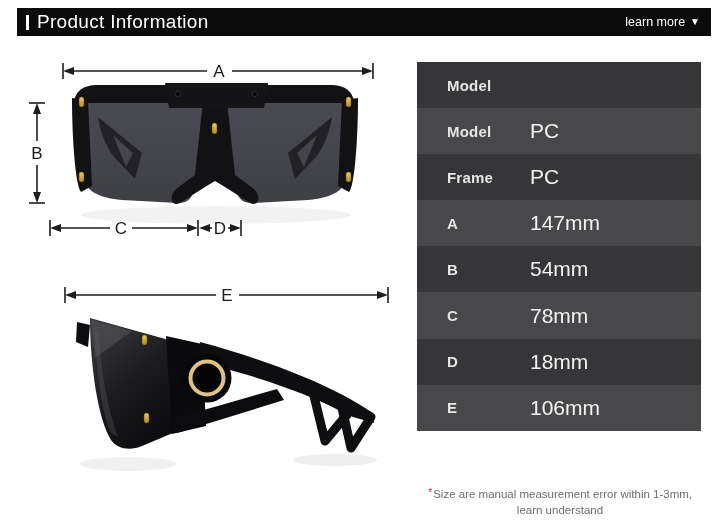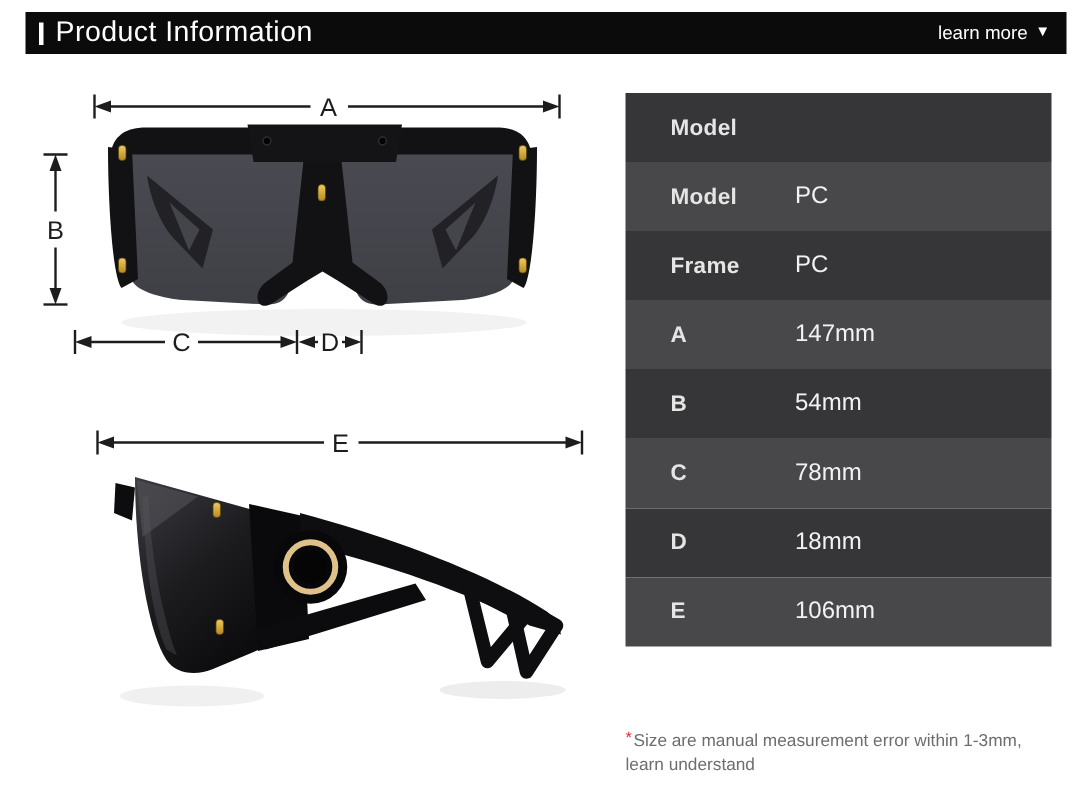--- a/index.html
+++ b/index.html
@@ -32,24 +32,24 @@
   .spec-row{
     height:46.1px;display:flex;align-items:center;box-sizing:border-box;
     padding-left:30px;
   }
   .spec-row:nth-child(odd){background:#363639;}
   .spec-row:nth-child(even){background:#48484b;}
   .spec-label{
     color:#e5e5e5;font-size:15px;font-weight:700;width:83px;flex:0 0 auto;
     letter-spacing:.2px;
   }
-  .spec-value{color:#f2f2f2;font-size:16px;font-weight:400;}
+  .spec-value{color:#f2f2f2;font-size:21px;font-weight:400;}
   
   .footnote{
-    position:absolute;left:417px;top:484px;width:286px;text-align:left;
+    position:absolute;left:417px;top:484px;width:286px;text-align:center;
     font-size:11.5px;color:#6d6d6d;line-height:16px;
   }
   .footnote .star{color:#e03131;font-size:11px;vertical-align:2px;margin-right:1px;}
 </style>
 </head>
 <body>
 
 <div class="header-bar">
   <span class="header-tick"></span>
   <span class="header-title">Product Information</span>

